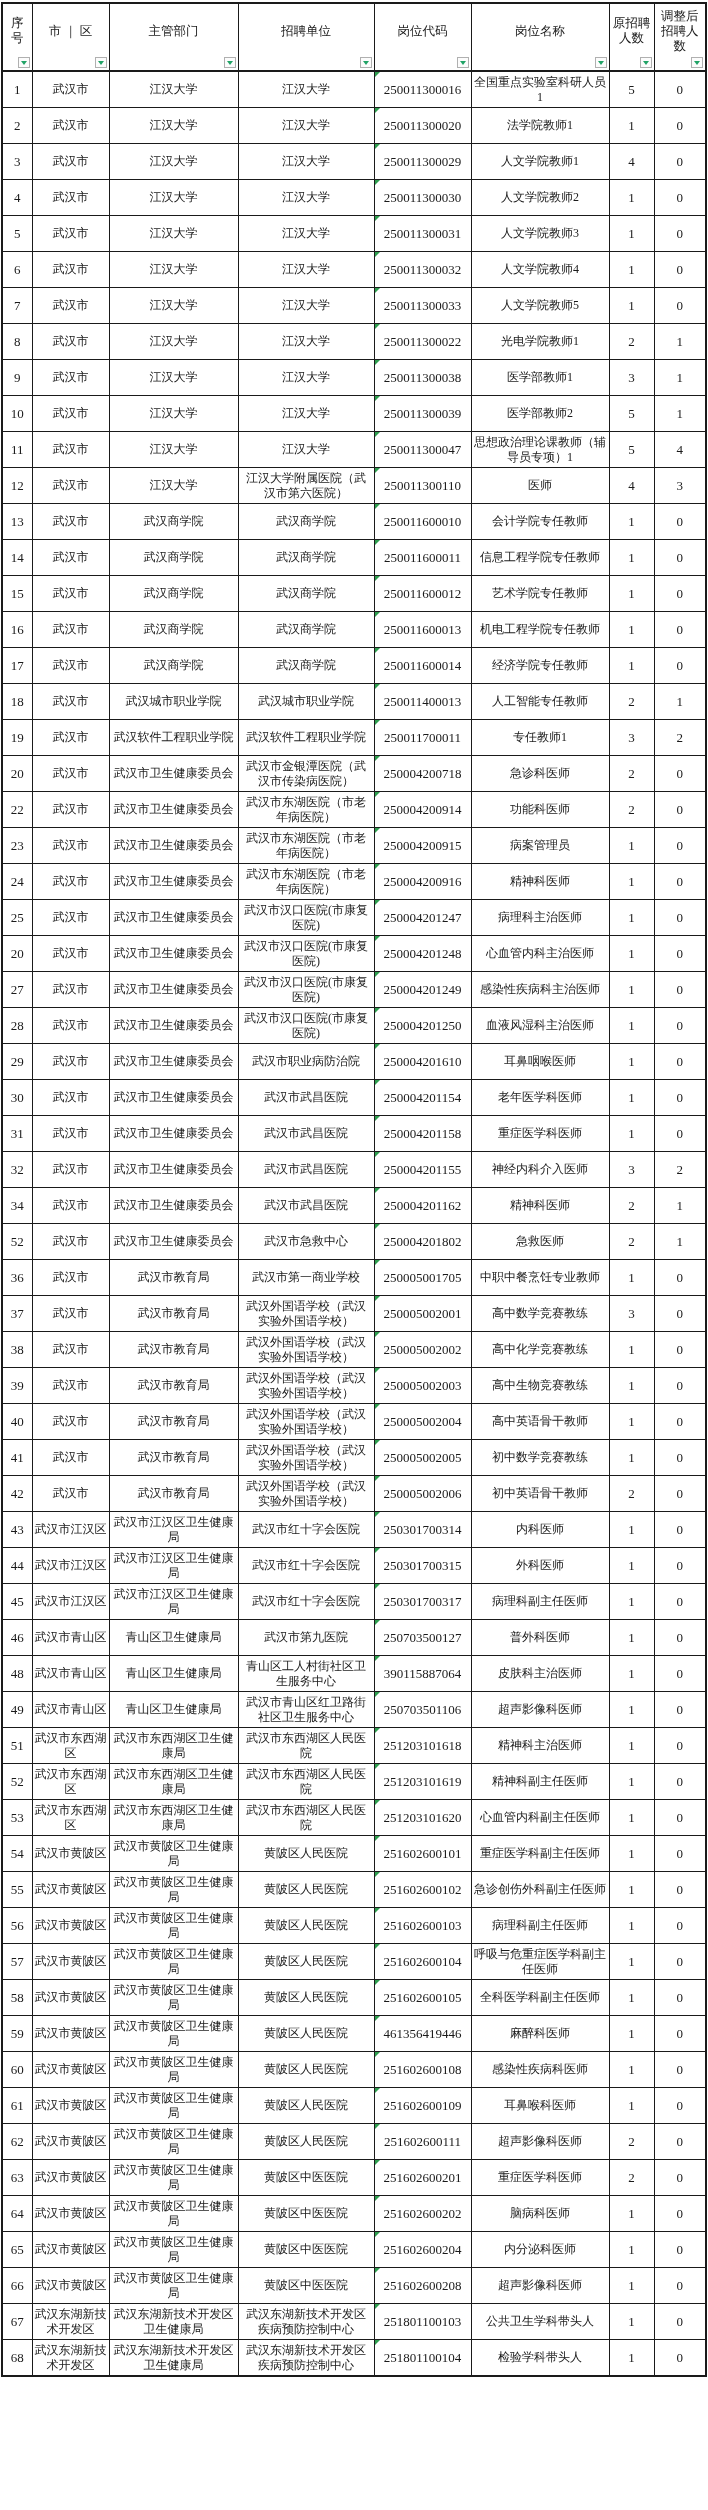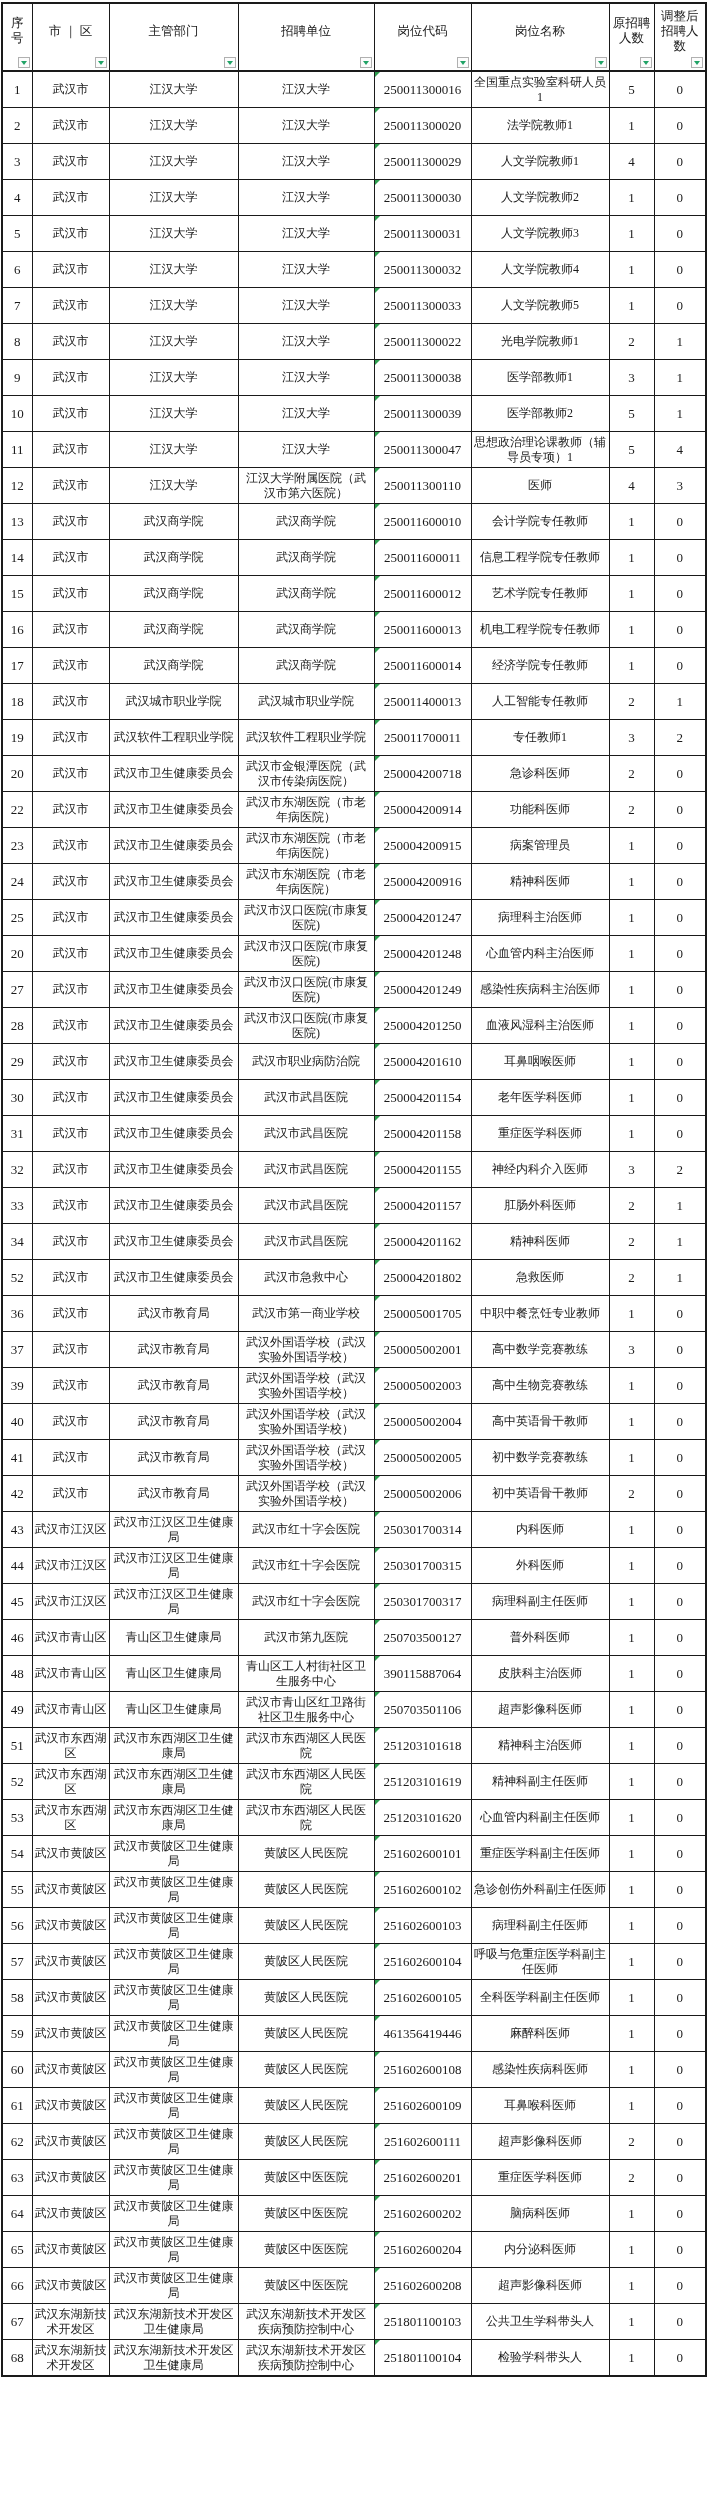--- a/index.html
+++ b/index.html
@@ -459,30 +459,20 @@
           <td class="num">32</td>
           <td>武汉市</td>
           <td>武汉市卫生健康委员会</td>
           <td>武汉市武昌医院</td>
           <td class="code">250004201155</td>
           <td>神经内科介入医师</td>
           <td class="num">3</td>
           <td class="num">2</td>
         </tr>
         <tr>
-          <td class="num">33</td>
-          <td>武汉市</td>
-          <td>武汉市卫生健康委员会</td>
-          <td>武汉市武昌医院</td>
-          <td class="code">250004201157</td>
-          <td>肛肠外科医师</td>
-          <td class="num">2</td>
-          <td class="num">1</td>
-        </tr>
-        <tr>
           <td class="num">34</td>
           <td>武汉市</td>
           <td>武汉市卫生健康委员会</td>
           <td>武汉市武昌医院</td>
           <td class="code">250004201162</td>
           <td>精神科医师</td>
           <td class="num">2</td>
           <td class="num">1</td>
         </tr>
         <tr>
@@ -506,20 +496,30 @@
           <td class="num">0</td>
         </tr>
         <tr>
           <td class="num">37</td>
           <td>武汉市</td>
           <td>武汉市教育局</td>
           <td>武汉外国语学校（武汉实验外国语学校）</td>
           <td class="code">250005002001</td>
           <td>高中数学竞赛教练</td>
           <td class="num">3</td>
+          <td class="num">0</td>
+        </tr>
+        <tr>
+          <td class="num">38</td>
+          <td>武汉市</td>
+          <td>武汉市教育局</td>
+          <td>武汉外国语学校（武汉实验外国语学校）</td>
+          <td class="code">250005002002</td>
+          <td>高中化学竞赛教练</td>
+          <td class="num">1</td>
           <td class="num">0</td>
         </tr>
         <tr>
           <td class="num">39</td>
           <td>武汉市</td>
           <td>武汉市教育局</td>
           <td>武汉外国语学校（武汉实验外国语学校）</td>
           <td class="code">250005002003</td>
           <td>高中生物竞赛教练</td>
           <td class="num">1</td>

